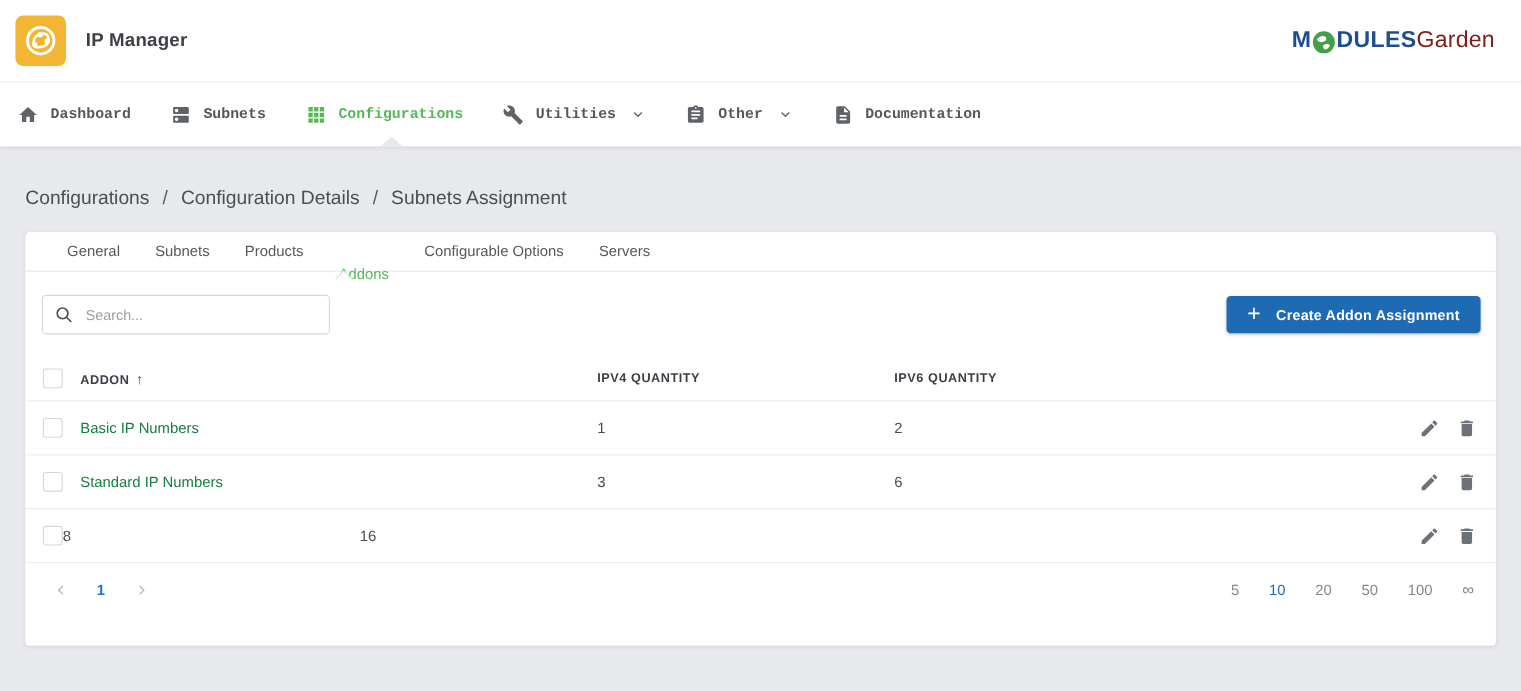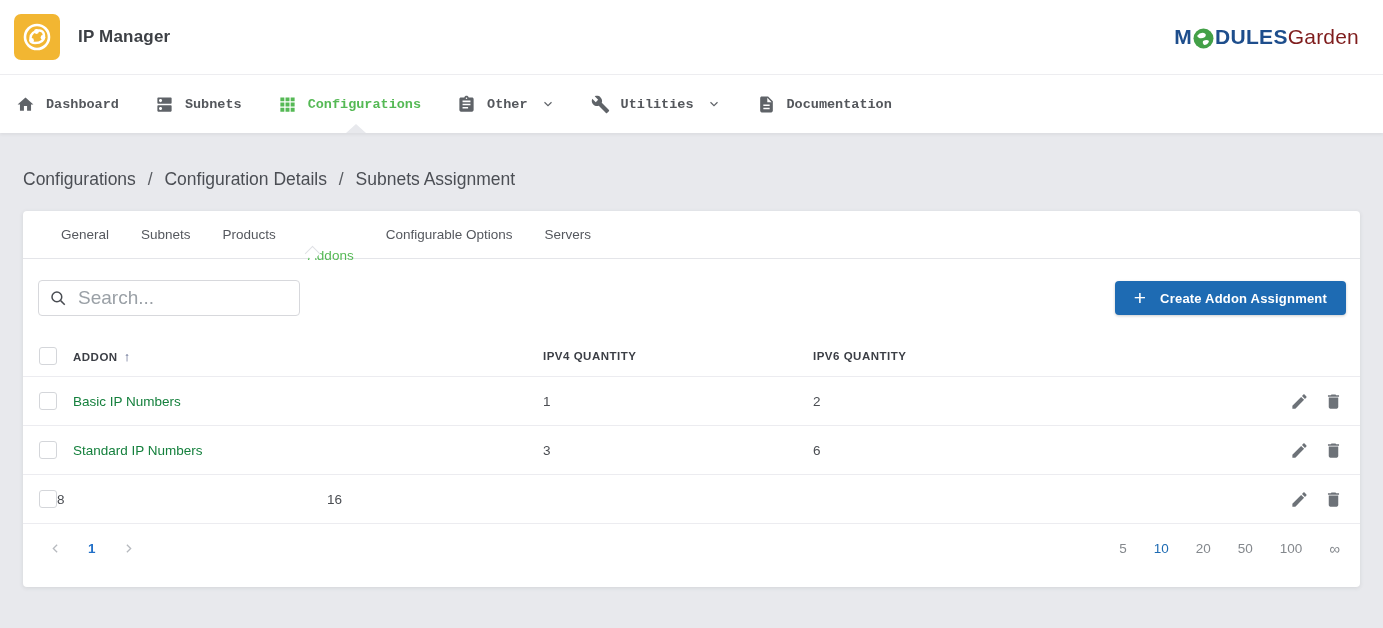--- a/index.html
+++ b/index.html
@@ -31,32 +31,32 @@
 
   
   .content { padding:0 23px; }
   .breadcrumb { padding-top:36px; font-size:17.5px; font-weight:500; color:#4b4e54; }
   .breadcrumb .sep { margin:0 7px; color:#5a5d63; font-weight:400; }
 
   
   .card { margin-top:21px; background:#ffffff; border-radius:4px; box-shadow:0 1px 4px rgba(60,64,67,.12);
     height:376px; position:relative; }
 
-  .tab-bar { height:48px; display:flex; align-items:center; padding-left:38px;
+  .tab-bar { height:36px; display:flex; align-items:center; padding-left:38px;
     border-bottom:1px solid #e4e5e9; position:relative; }
   .tab { font-size:13.5px; font-weight:500; color:#55585e; margin-right:32px; cursor:pointer; }
   .tab.active { color:#55b955;margin-top:42px; }
   .tab-notch { position:absolute; top:37px; left:284px; width:11px; height:11px; background:#fff;
     border-left:1px solid #dfe0e4; border-top:1px solid #dfe0e4; transform:rotate(45deg); }
 
   .toolbar { display:flex; align-items:center; justify-content:space-between; padding:21px 14px 0 15px; }
   .search-box { width:262px; height:36px; border:1px solid #d7d8dc; border-radius:4px;
     display:flex; align-items:center; padding:0 10px; background:#fff; }
   .search-box svg { width:18px; height:18px; stroke:#494c52; stroke-width:2; fill:none; flex:0 0 auto; }
-  .search-box input { border:none; outline:none; margin-left:11px; width:100%; font-size:19px;
+  .search-box input { border:none; outline:none; margin-left:11px; width:100%; font-size:13px;
     color:#0f172a; font-family:"Liberation Sans", sans-serif; }
   .search-box input::placeholder { color:#9aa0a6; }
   .create-btn { height:34px; background:#1e6bb3; color:#fff; border:none; border-radius:4px;
     display:flex; align-items:center; padding:0 19px; cursor:pointer; box-shadow:0 1px 3px rgba(0,0,0,.2); }
   .create-btn .plus { font-size:21px; font-weight:300; margin-right:14px; line-height:1; position:relative; top:-1px; }
   .create-btn .cap { font-size:13px; font-weight:700; font-family:"Liberation Sans", sans-serif; letter-spacing:.2px; }
 
   
   .tbl { margin-top:20px; }
   .tr { display:flex; align-items:center; padding-left:16px; }
@@ -127,32 +127,32 @@
     <span class="lbl">Subnets</span>
   </div>
   <div class="nav-item active">
     <svg class="nav-icon" viewBox="0 0 24 24">
       <path d="M3 3h5v5H3zM9.5 3h5v5h-5zM16 3h5v5h-5zM3 9.5h5v5H3zM9.5 9.5h5v5h-5zM16 9.5h5v5h-5zM3 16h5v5H3zM9.5 16h5v5h-5zM16 16h5v5h-5z"></path>
       </svg>
     <span class="lbl">Configurations</span>
   </div>
   <div class="nav-item">
     <svg class="nav-icon" viewBox="0 0 24 24">
-      <path d="M19 3h-4.18C14.4 1.84 13.3 1 12 1c-1.3 0-2.4.84-2.82 2H5c-1.1 0-2 .9-2 2v14c0 1.1.9 2 2 2h14c1.1 0 2-.9 2-2V5c0-1.1-.9-2-2-2zm-7 0c.55 0 1 .45 1 1s-.45 1-1 1-1-.45-1-1 .45-1 1-1zm2 14H7v-2h7v2zm3-4H7v-2h10v2zm0-4H7V7h10v2z"></path>
-      </svg>
-    <span class="lbl">Other</span>
+      <path d="M22.7 19l-9.1-9.1c.9-2.3.4-5-1.5-6.9-2-2-5-2.4-7.4-1.3L9 6 6 9 1.6 4.7C.4 7.1.9 10.1 2.9 12.1c1.9 1.9 4.6 2.4 6.9 1.5l9.1 9.1c.4.4 1 .4 1.4 0l2.3-2.3c.5-.4.5-1.1.1-1.4z"></path>
+      </svg>
+    <span class="lbl">Utilities</span>
     <svg class="chev" viewBox="0 0 24 24">
         <path d="M6 9l6 6 6-6"></path>
       </svg>
   </div>
   <div class="nav-item">
     <svg class="nav-icon" viewBox="0 0 24 24">
-      <path d="M22.7 19l-9.1-9.1c.9-2.3.4-5-1.5-6.9-2-2-5-2.4-7.4-1.3L9 6 6 9 1.6 4.7C.4 7.1.9 10.1 2.9 12.1c1.9 1.9 4.6 2.4 6.9 1.5l9.1 9.1c.4.4 1 .4 1.4 0l2.3-2.3c.5-.4.5-1.1.1-1.4z"></path>
-      </svg>
-    <span class="lbl">Utilities</span>
+      <path d="M19 3h-4.18C14.4 1.84 13.3 1 12 1c-1.3 0-2.4.84-2.82 2H5c-1.1 0-2 .9-2 2v14c0 1.1.9 2 2 2h14c1.1 0 2-.9 2-2V5c0-1.1-.9-2-2-2zm-7 0c.55 0 1 .45 1 1s-.45 1-1 1-1-.45-1-1 .45-1 1-1zm2 14H7v-2h7v2zm3-4H7v-2h10v2zm0-4H7V7h10v2z"></path>
+      </svg>
+    <span class="lbl">Other</span>
     <svg class="chev" viewBox="0 0 24 24">
         <path d="M6 9l6 6 6-6"></path>
       </svg>
   </div>
   <div class="nav-item">
     <svg class="nav-icon" viewBox="0 0 24 24">
       <path d="M14 2H6c-1.1 0-1.99.9-1.99 2L4 20c0 1.1.89 2 1.99 2H18c1.1 0 2-.9 2-2V8l-6-6zm2 16H8v-2h8v2zm0-4H8v-2h8v2zm-3-5V3.5L18.5 9H13z"></path>
       </svg>
     <span class="lbl">Documentation</span>
   </div>

